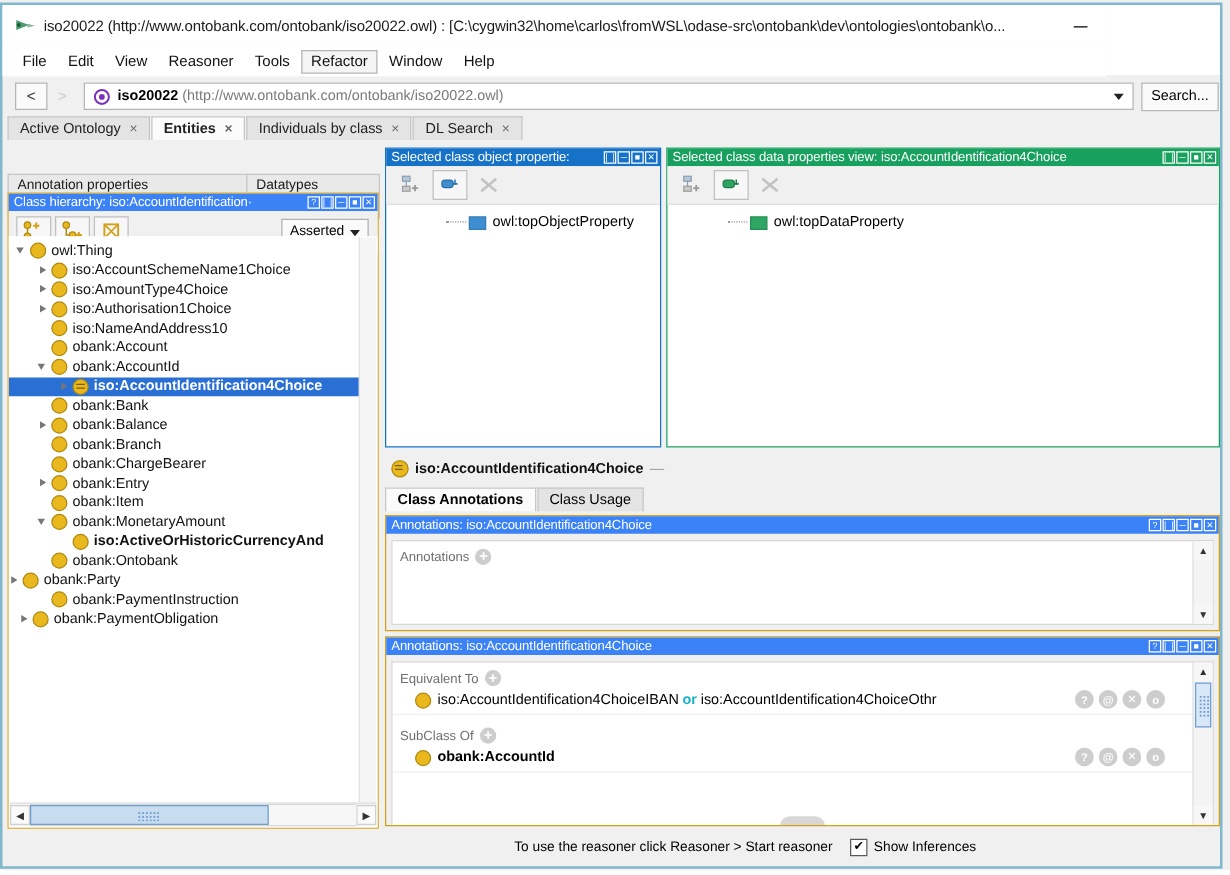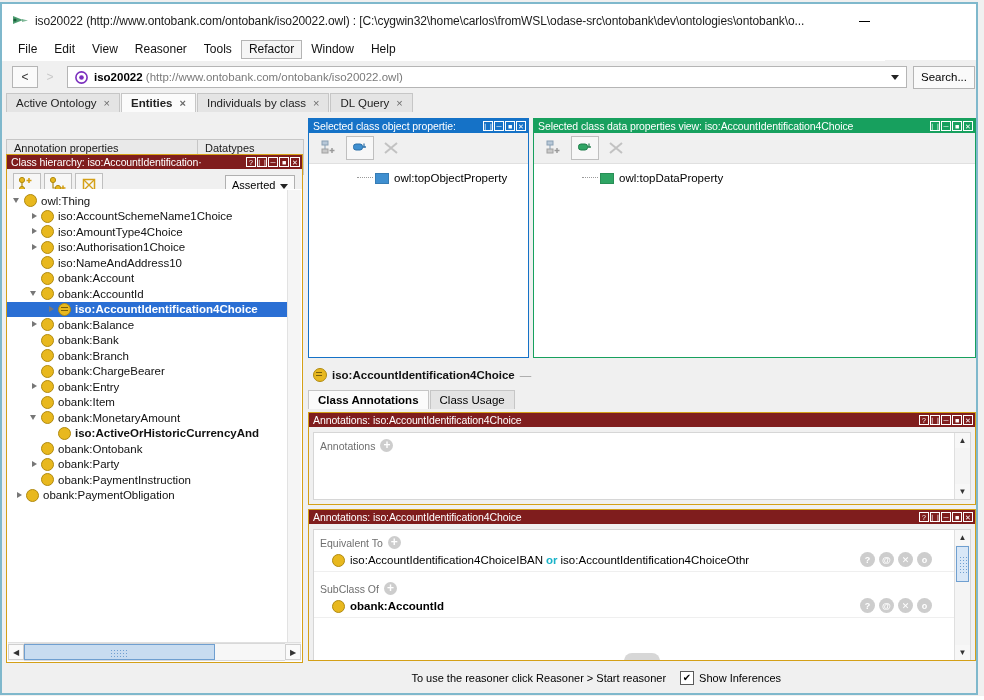--- a/index.html
+++ b/index.html
@@ -43,21 +43,21 @@
   .tab{height:19px;display:flex;align-items:center;padding:0 9px;font-size:11.5px;background:#e4e4e4;border:1px solid #c6c6c6;border-bottom:none;box-sizing:border-box;margin-right:1px;color:#222;}
   .tab.sel{background:#fbfbfb;font-weight:bold;}
   .tab .x{margin-left:7px;color:#6a6a6a;font-size:11px;}
   .tabline{position:absolute;left:3px;top:111px;width:972px;height:1px;background:#c6c6c6;}
 
   
   .ph{height:14px;display:flex;align-items:center;padding:0 2px 0 4px;font-size:10.5px;color:#fff;box-sizing:border-box;overflow:hidden;}
   .ph .lbl{flex:1;white-space:nowrap;overflow:hidden;text-overflow:clip;letter-spacing:-0.1px;}
   .ph .btns{display:flex;gap:1px;flex:0 0 auto;}
   .ph .b{width:10px;height:10px;border:1px solid #fff;display:flex;align-items:center;justify-content:center;font-size:7px;line-height:7px;color:#fff;box-sizing:border-box;}
-  .ph.yellow{background:#7f1d1d;}
+  .ph.yellow{background:#3b82f6;}
   .ph.yellow .b{border-color:#fff;}
   .ph.blue{background:#1572c7;}
   .ph.green{background:#17a05e;}
 
   
   .leftcol{position:absolute;left:6px;top:118px;width:297px;height:545px;}
   .subtabs{display:flex;flex-direction:column;margin-top:21px;}
   .subrow{display:flex;height:18px;}
   .subtab{flex:1;border:1px solid #c6c6c6;background:#e9e9e9;display:flex;align-items:center;padding-left:7px;font-size:11px;box-sizing:border-box;margin-right:-1px;color:#1a1a1a;}
   .subtab.sel{background:#fbfbfb;font-weight:bold;}
@@ -198,21 +198,21 @@
       </span>
     <span class="tab sel">
         <span>Entities</span>
         <span class="x">×</span>
       </span>
     <span class="tab">
         <span>Individuals by class</span>
         <span class="x">×</span>
       </span>
     <span class="tab">
-        <span>DL Query</span>
+        <span>DL Search</span>
         <span class="x">×</span>
       </span>
   </div>
 
   <div class="leftcol">
     <div class="subtabs">
       <div class="subrow">
         <span class="subtab" style="flex:0 0 192px">Annotation properties</span>
         <span class="subtab">Datatypes</span>
       </div>
@@ -300,32 +300,32 @@
               <span class="arrow down"></span>
               <span class="dot"></span>
               <span class="nlabel">obank:AccountId</span>
             </div>
             <div class="node sel" style="padding-left: 40px; width: 287px;">
               <span class="arrow right"></span>
               <span class="dot ico"></span>
               <span class="nlabel">iso:AccountIdentification4Choice</span>
             </div>
             <div class="node" style="padding-left: 23px;">
+              <span class="arrow"></span>
+              <span class="dot"></span>
+              <span class="nlabel">obank:Bank</span>
+            </div>
+            <div class="node" style="padding-left: 23px;">
               <span class="arrow right"></span>
               <span class="dot"></span>
               <span class="nlabel">obank:Balance</span>
             </div>
             <div class="node" style="padding-left: 23px;">
               <span class="arrow"></span>
               <span class="dot"></span>
-              <span class="nlabel">obank:Bank</span>
-            </div>
-            <div class="node" style="padding-left: 23px;">
-              <span class="arrow"></span>
-              <span class="dot"></span>
               <span class="nlabel">obank:Branch</span>
             </div>
             <div class="node" style="padding-left: 23px;">
               <span class="arrow"></span>
               <span class="dot"></span>
               <span class="nlabel">obank:ChargeBearer</span>
             </div>
             <div class="node" style="padding-left: 23px;">
               <span class="arrow right"></span>
               <span class="dot"></span>
@@ -344,21 +344,21 @@
             <div class="node bold" style="padding-left: 40px;">
               <span class="arrow"></span>
               <span class="dot"></span>
               <span class="nlabel">iso:ActiveOrHistoricCurrencyAnd</span>
             </div>
             <div class="node" style="padding-left: 23px;">
               <span class="arrow"></span>
               <span class="dot"></span>
               <span class="nlabel">obank:Ontobank</span>
             </div>
-            <div class="node" style="padding-left: 23px;">
+            <div class="node" style="">
               <span class="arrow right"></span>
               <span class="dot"></span>
               <span class="nlabel">obank:Party</span>
             </div>
             <div class="node" style="padding-left: 23px;">
               <span class="arrow"></span>
               <span class="dot"></span>
               <span class="nlabel">obank:PaymentInstruction</span>
             </div>
             <div class="node" style="padding-left: 8px;">

